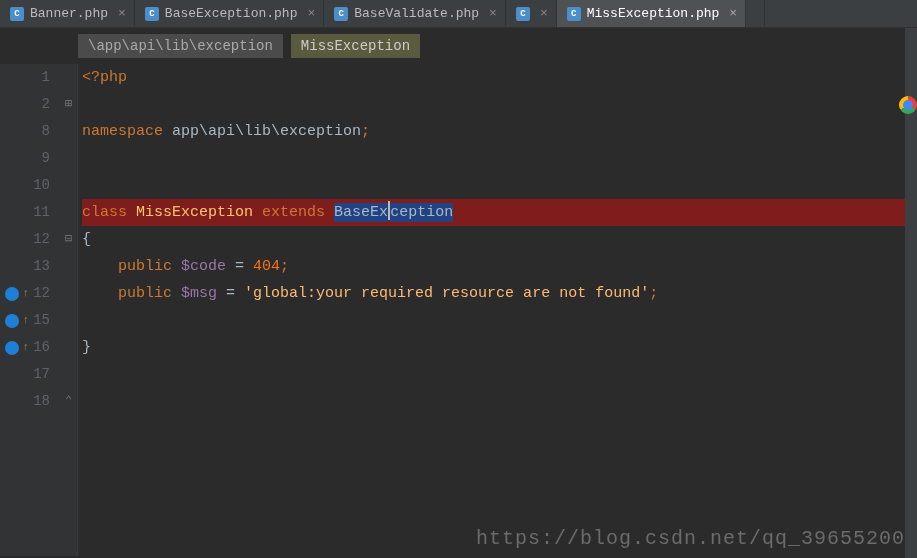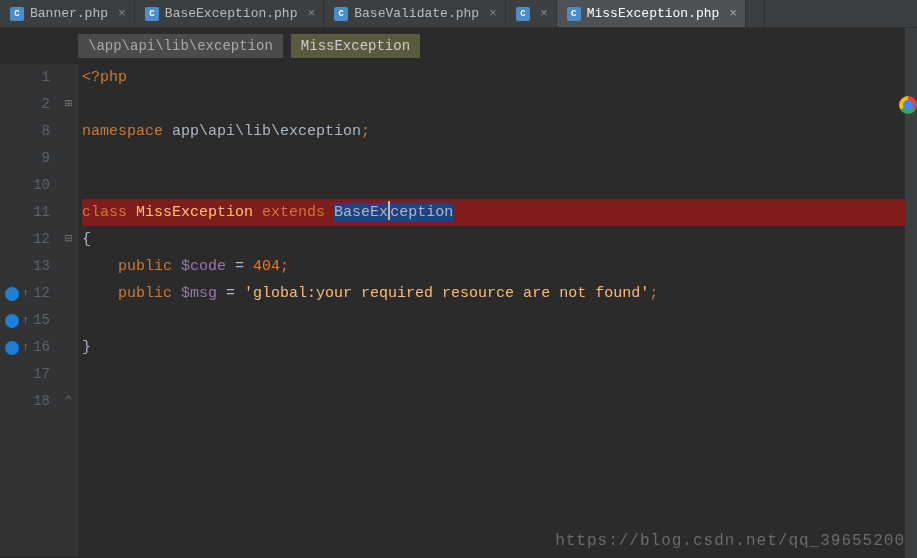--- a/index.html
+++ b/index.html
@@ -130,21 +130,21 @@
   border-radius: 50%;
   background: conic-gradient(#ea4335 0 120deg, #34a853 120deg 240deg, #fbbc05 240deg 360deg);
 }
 .chrome-badge::after {
   content:""; position:absolute; inset:4px; border-radius:50%; background:#4285f4;
 }
 .watermark {
   position: absolute;
   bottom: 8px; right: 12px;
   color: #6b6b6b;
-  font-size: 16px;
+  font-size: 20px;
   letter-spacing: 1px;
   font-family: "Courier New", monospace;
 }
 </style>
 </head>
 <body>
 
 <div class="tabs">
   <div class="tab">
     <span class="file-icon php">C</span>

